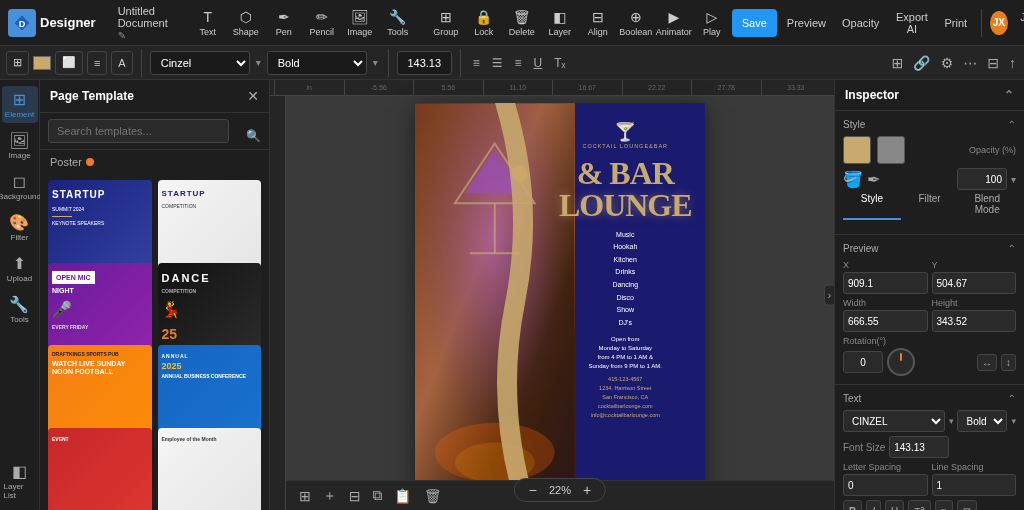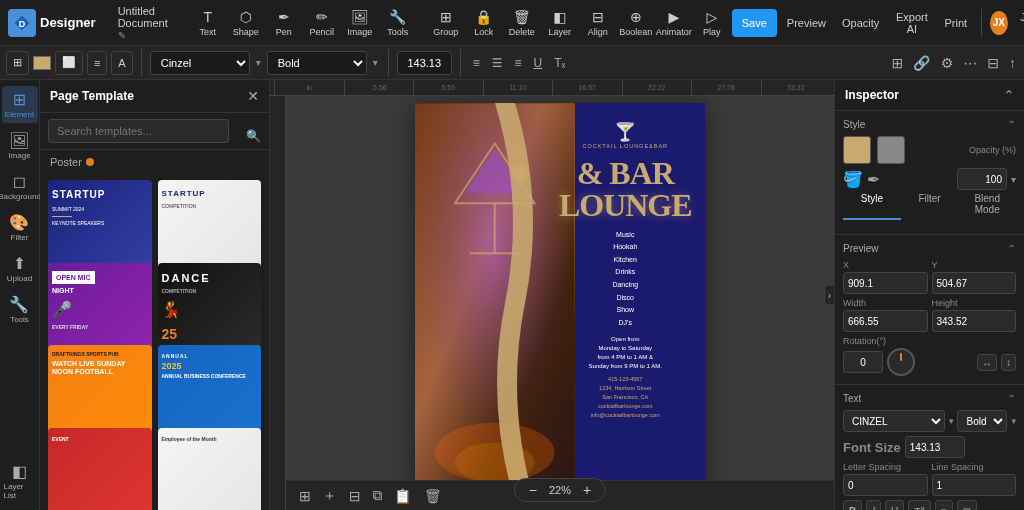--- a/index.html
+++ b/index.html
@@ -273,21 +273,21 @@
     .font-row { display: flex; gap: 4px; align-items: center; margin-bottom: 4px; }
     .inspector-font-select {
       background: #2a2a2a; border: 1px solid #444; color: #fff; padding: 2px 4px;
       border-radius: 3px; font-size: 10px; height: 22px; flex: 1;
     }
     .inspector-bold-select {
       background: #2a2a2a; border: 1px solid #444; color: #fff; padding: 2px 4px;
       border-radius: 3px; font-size: 10px; height: 22px; width: 50px;
     }
     .font-size-row { display: flex; align-items: center; gap: 4px; margin-bottom: 4px; }
-    .fs-label { font-size: 13px; color: #888; font-weight: bold; }
+    .fs-label { font-size: 10px; color: #888; }
     .fs-input {
       background: #2a2a2a; border: 1px solid #444; color: #fff; padding: 2px 4px;
       border-radius: 3px; font-size: 10px; height: 22px; width: 60px;
     }
     .spacing-row { display: grid; grid-template-columns: 1fr 1fr; gap: 4px; margin-bottom: 4px; }
     .spacing-field { display: flex; flex-direction: column; gap: 2px; }
     .spacing-label { font-size: 9px; color: #888; }
     .spacing-input {
       background: #2a2a2a; border: 1px solid #444; color: #fff; padding: 2px 4px;
       border-radius: 3px; font-size: 10px; height: 22px; width: 100%;

